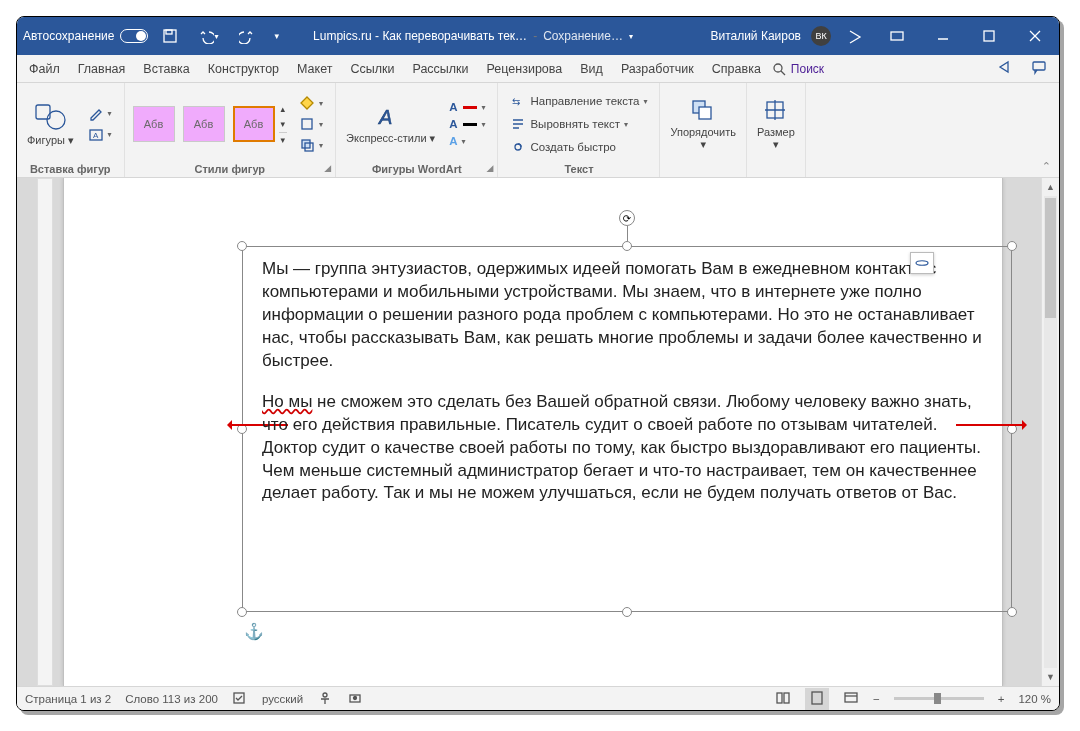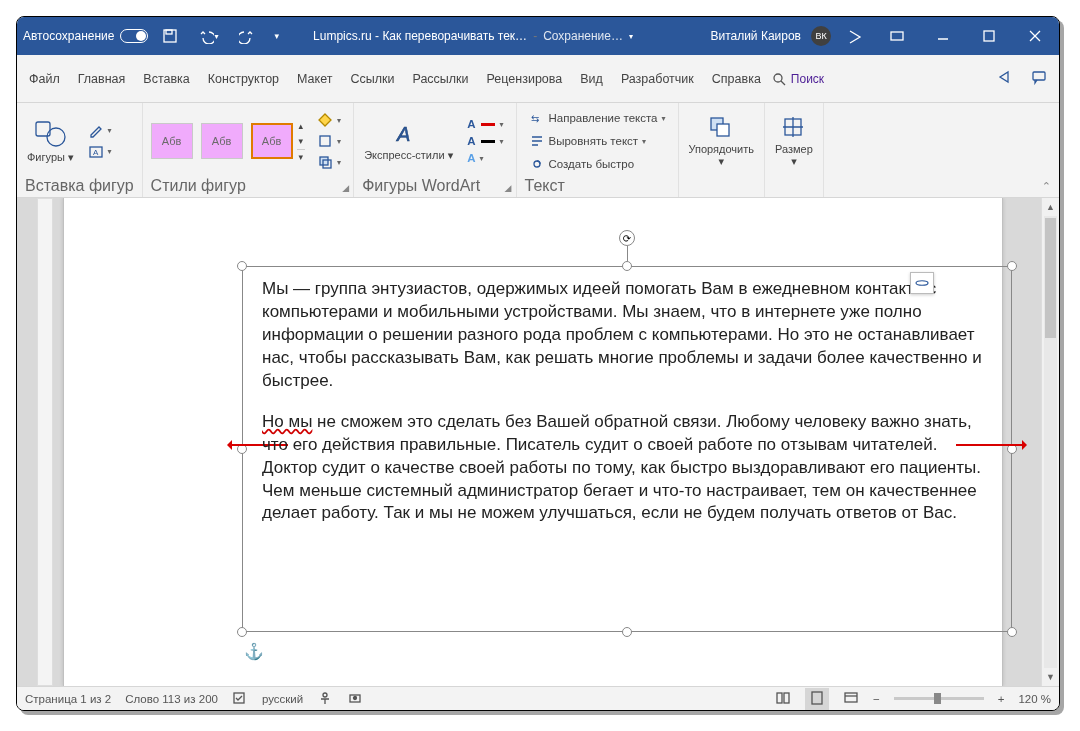--- a/index.html
+++ b/index.html
@@ -8,29 +8,29 @@
 .titlebar { height: 38px; background: #2b579a; color: #fff; display: flex; align-items: center; font-size: 12px; padding: 0 6px; gap: 8px; }
 .titlebar .auto { display:flex; align-items:center; gap:6px; }
 .toggle { width:28px; height:14px; border:1px solid #fff; border-radius:8px; position:relative; }
 .toggle::after { content:""; width:10px; height:10px; background:#fff; border-radius:50%; position:absolute; top:1px; right:1px;}
 .titlebar .icon-btn { padding: 4px 6px; color:#fff; display:flex; align-items:center; }
 .title-text { flex:0 0 auto; margin-left:20px; display:flex; gap:6px; align-items:center;}
 .user-area { margin-left:auto; display:flex; align-items:center; gap:10px;}
 .avatar-circle { width:20px; height:20px; border-radius:50%; background:#404040; font-size:9px; display:flex; align-items:center; justify-content:center;}
 .win-btn { width:36px; height:38px; display:flex; align-items:center; justify-content:center; }
 .win-close { background:transparent; }
-.tabs { background:#f3f3f3; border-bottom:1px solid #d6d6d6; display:flex; align-items:center; font-size:12.5px; height:48px; padding:0 4px; gap:2px;}
+.tabs { background:#f3f3f3; border-bottom:1px solid #d6d6d6; display:flex; align-items:center; font-size:12.5px; height:28px; padding:0 4px; gap:2px;}
 .tab { padding:6px 8px; color:#444; }
 .tab.active { color:#2b579a; font-weight:600; border-bottom:3px solid #2b579a; background:#fff;}
 .tabs .spacer { flex:1;}
 .search { display:flex; align-items:center; gap:4px; color:#4c1d95; font-size:12px;}
 .ribbon { background:#f3f3f3; border-bottom:1px solid #d6d6d6; display:flex; height:95px; font-size:11px; color:#444;}
 .group { border-right:1px solid #e1e1e1; padding:4px 8px 2px; display:flex; flex-direction:column; position:relative;}
 .group-body { flex:1; display:flex; align-items:center; gap:8px; }
-.group-label { font-size:16px; color:#666; padding-top:2px; position:relative;}
+.group-label { text-align:center; font-size:11px; color:#666; padding-top:2px; position:relative;font-weight:bold;}
 .group .launcher { position:absolute; right:4px; bottom:4px; font-size:9px; color:#888;}
 .big-btn { display:flex; flex-direction:column; align-items:center; gap:2px; padding:2px 2px;}
 .big-btn .lbl { font-size:11px; line-height:1.1; text-align:center;}
 .shape-style { width:42px; height:36px; border:1px solid #c9c9c9; background:#f0abfc; display:flex; align-items:center; justify-content:center; font-size:11px; color:#6a6a6a;}
 .shape-style.sel { border:2px solid #e07b00;}
 .mini-col { display:flex; flex-direction:column; gap:1px;}
 .mini-btn { display:flex; align-items:center; gap:4px; padding:2px 4px; font-size:11.5px;}
 .mini-btn .drop { font-size:8px; color:#666;}
 .docarea { flex:1; position:relative; background:#d9d9d9; overflow:hidden;}
 .page { position:absolute; left:46px; right:56px; top:0; bottom:0; background:#fff; border-left:1px solid #c0c0c0; border-right:1px solid #c0c0c0; box-shadow:0 0 4px rgba(0,0,0,.15);}

